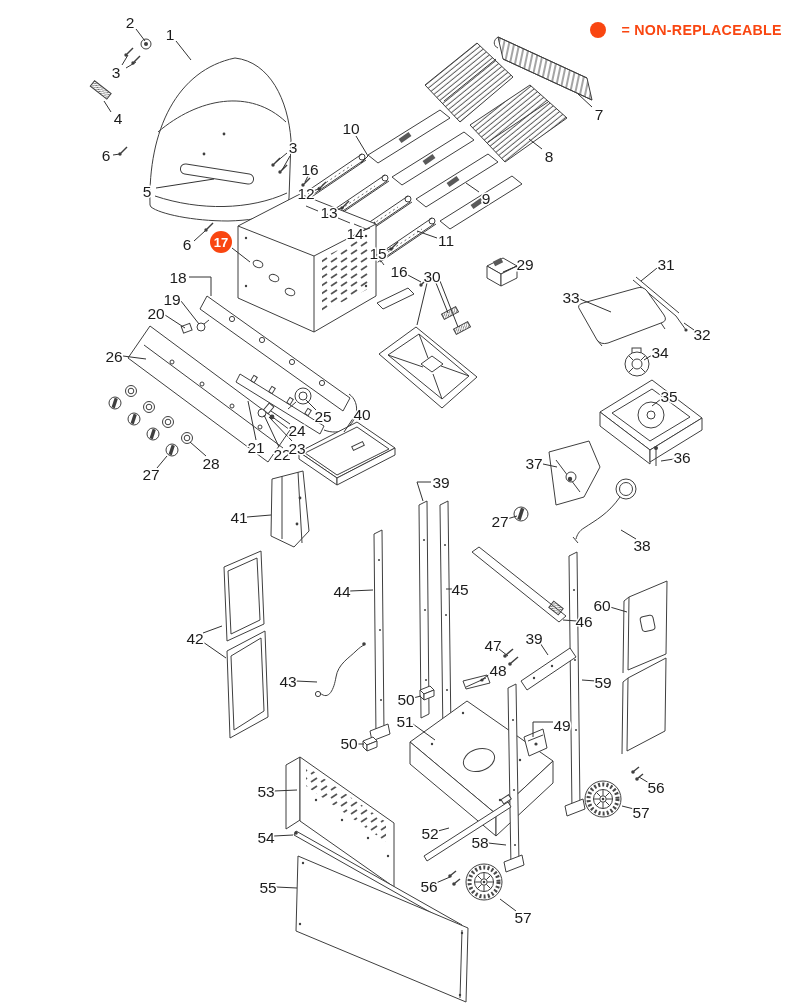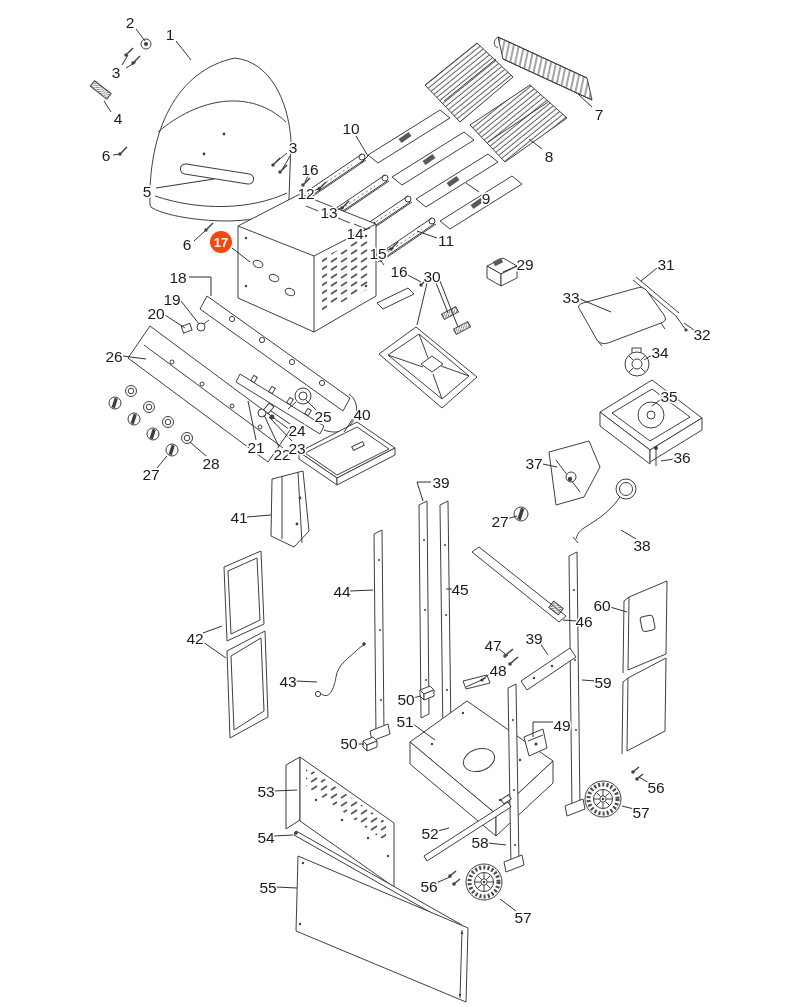--- a/index.html
+++ b/index.html
@@ -21,20 +21,24 @@
   .tread{fill:none;stroke:#4a4a4a;stroke-width:4;stroke-dasharray:2,2.2;}
   .leader{stroke:#333;stroke-width:1;}
   .num{font-family:"Liberation Sans",sans-serif;font-size:15.5px;fill:#1c1c1c;text-anchor:middle;dominant-baseline:central;paint-order:stroke;stroke:#fff;stroke-width:3px;}
   .num.nr{fill:#fff;stroke:none;font-weight:700;font-size:13px;}
 </style>
 </head>
 <body>
 
 <div class="stage">
 
+  <div class="legend">
+    <span class="dot" style="background: rgb(249, 70, 17);"></span>
+    <span class="txt" style="color: rgb(249, 70, 17);">= NON-REPLACEABLE</span>
+  </div>
 
   <svg width="798" height="1007" viewBox="0 0 798 1007">
     <defs>
       <pattern id="grate" width="4.2" height="4.2" patternUnits="userSpaceOnUse" patternTransform="rotate(-39)">
         <line x1="0" y1="2" x2="4.2" y2="2" stroke="#4a4a4a" stroke-width="0.9"></line>
       </pattern>
       <pattern id="tines" width="5" height="6" patternUnits="userSpaceOnUse" patternTransform="rotate(12)">
         <line x1="2" y1="0" x2="2" y2="6" stroke="#4a4a4a" stroke-width="1"></line>
       </pattern>
       <pattern id="slots" width="10" height="8" patternUnits="userSpaceOnUse">

